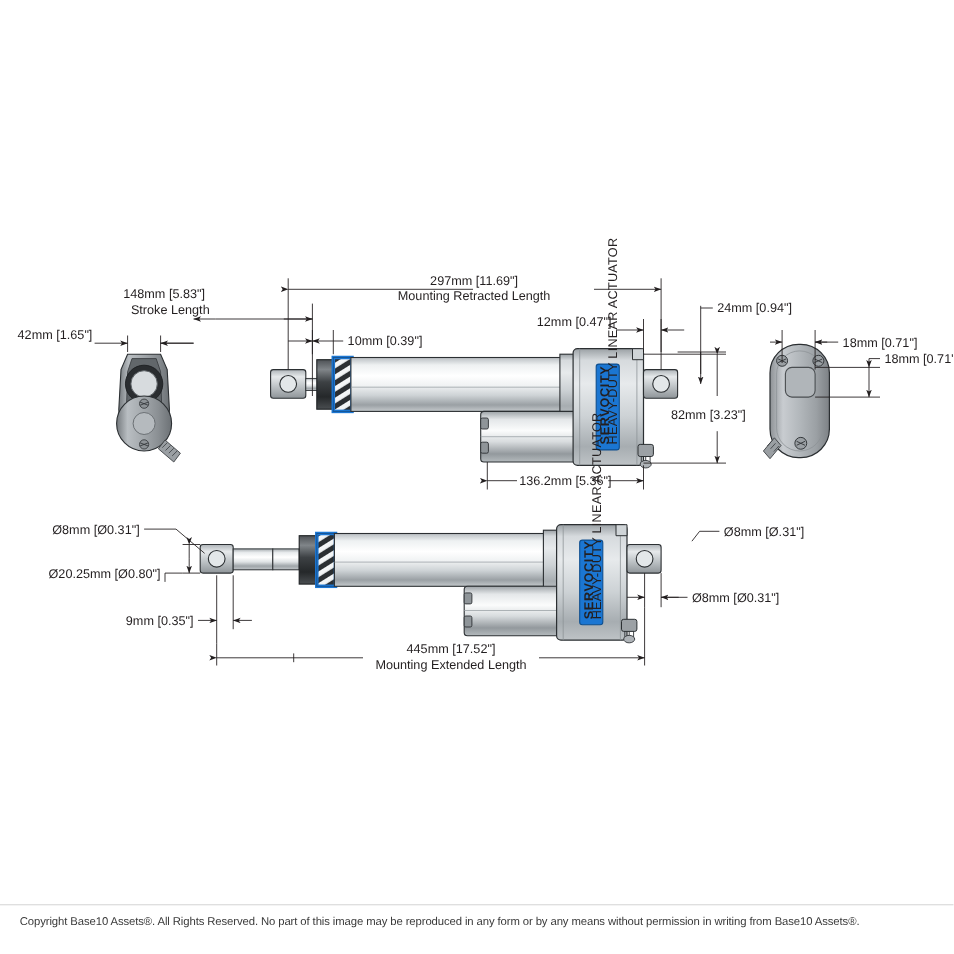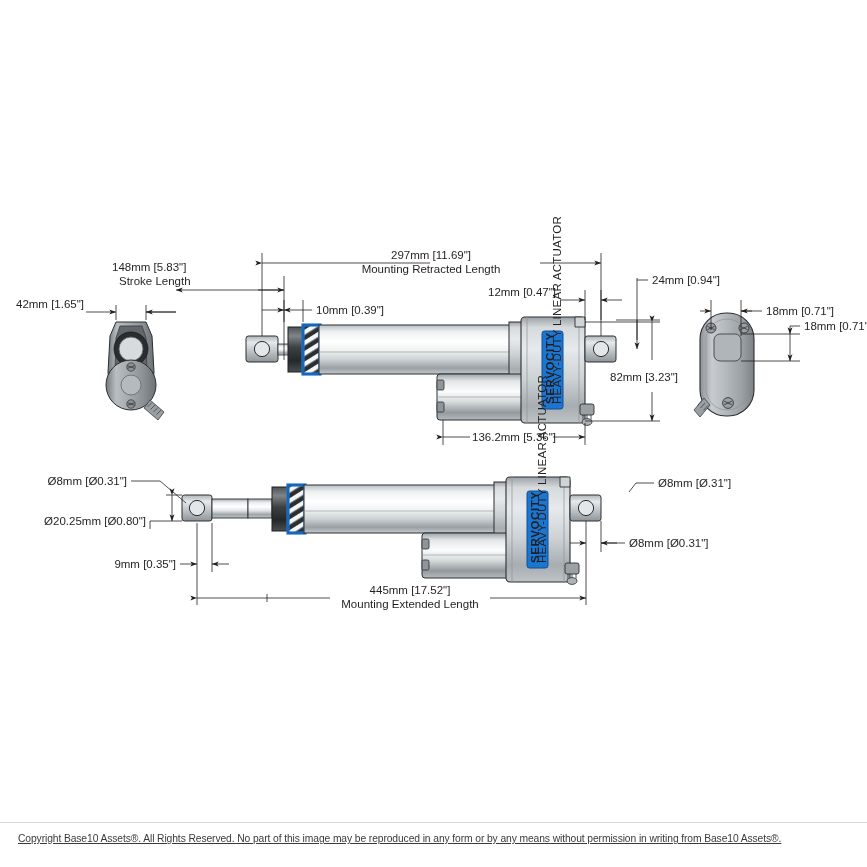--- a/index.html
+++ b/index.html
@@ -5,21 +5,21 @@
 <style>
   html,body{margin:0;padding:0;background:#ffffff;}
   body{width:867px;height:867px;position:relative;overflow:hidden;
        font-family:"Liberation Sans","DejaVu Sans",sans-serif;color:#231f20;}
   #stage{position:absolute;left:0;top:0;width:867px;height:867px;}
   svg{display:block;}
   .dimtext{font-family:"Liberation Sans","DejaVu Sans",sans-serif;
            font-size:11.5px;fill:#231f20;}
   .footer{position:absolute;left:18px;top:833px;width:840px;
           font-size:10.3px;color:#3a3a3a;letter-spacing:-0.1px;
-          font-family:"Liberation Sans","DejaVu Sans",sans-serif;text-decoration:underline;}
+          font-family:"Liberation Sans","DejaVu Sans",sans-serif;}
   .rule{position:absolute;left:0;top:822px;width:867px;height:1px;background:#d8d8d8;}
 </style>
 </head>
 <body>
 
 <div id="stage">
 <svg width="867" height="867" viewBox="0 0 867 867" xmlns="http://www.w3.org/2000/svg">
   <defs>
 
     <linearGradient id="gBarrel" x1="0" y1="0" x2="0" y2="1">

